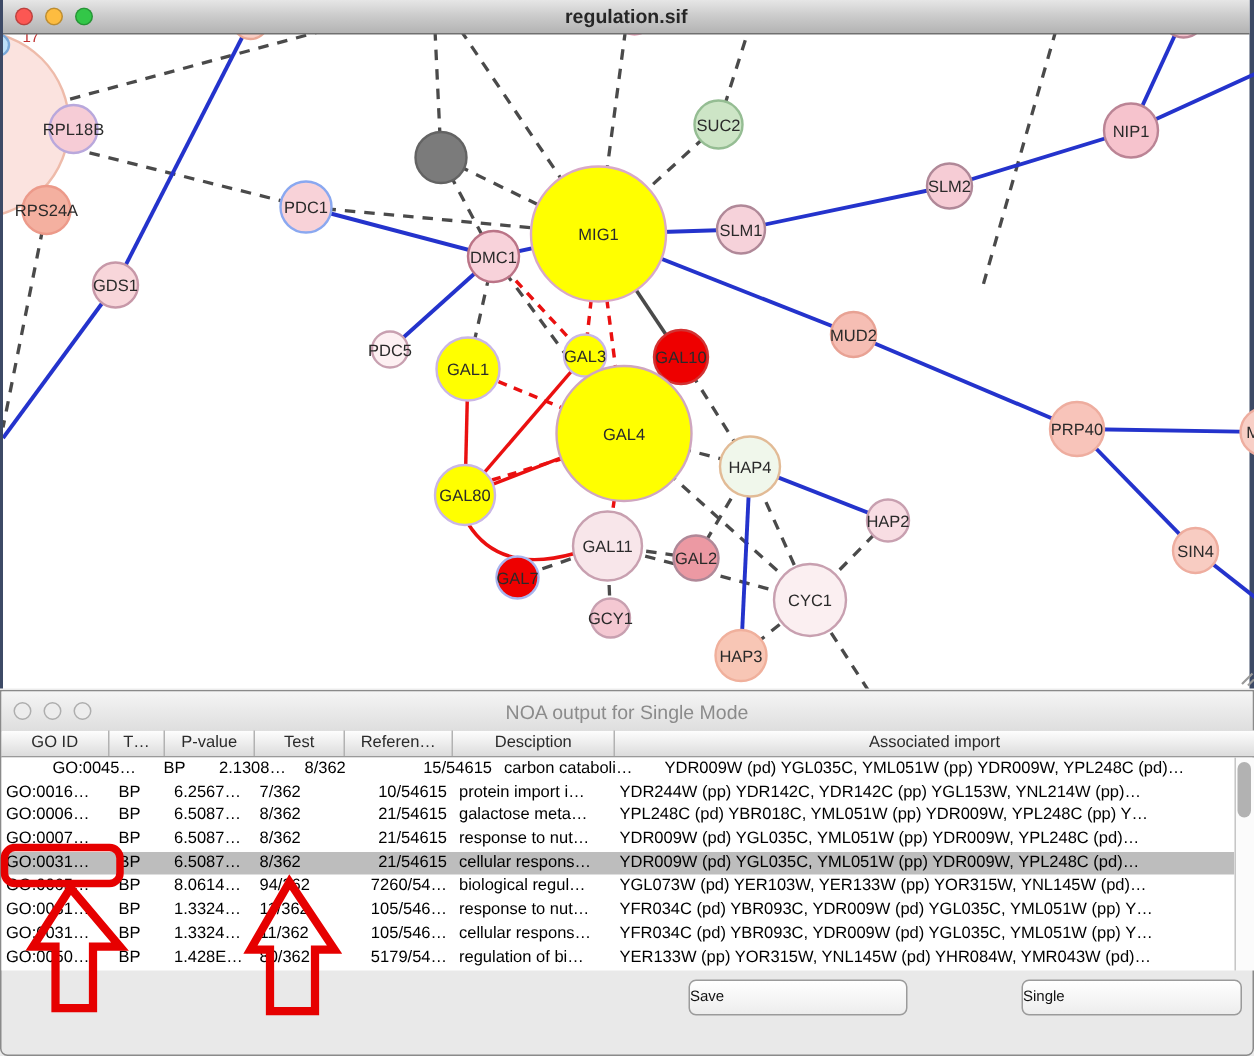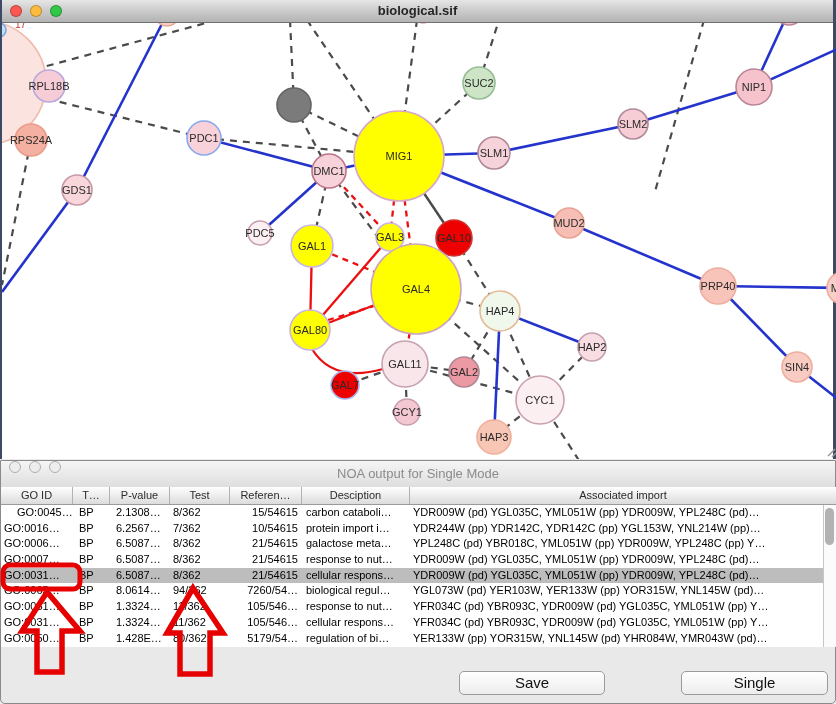--- a/index.html
+++ b/index.html
@@ -15,38 +15,38 @@
   .title{position:absolute;left:0;right:0;text-align:center;font-size:13px;font-weight:600;
          color:#262626;line-height:22px;pointer-events:none;}
   .tl{width:12px;height:12px;border-radius:50%;margin-left:8px;box-sizing:border-box;border:1px solid rgba(0,0,0,.25);}
   #net{position:absolute;left:0;top:0;z-index:1;}
 
   
   .win-bot{position:absolute;left:0;top:460px;width:836px;height:244px;background:#e9e9e9;
            border:1px solid #8a8a8a;border-radius:0 0 5px 5px;box-sizing:border-box;}
   .titlebar2{position:absolute;left:0;top:0;right:0;height:26px;
              background:linear-gradient(#f5f5f5,#dedede);border-bottom:1px solid #9c9c9c;
-             display:flex;border-radius:0;}
+             display:flex;align-items:center;border-radius:0;}
   .tl2{width:12px;height:12px;border-radius:50%;margin-left:8px;box-sizing:border-box;
        background:#ededed;border:1px solid #aeaeae;}
   .title2{position:absolute;left:0;right:0;text-align:center;font-size:13px;color:#8b8b8b;line-height:25px;pointer-events:none;}
   .thead{position:absolute;left:0;top:26px;width:836px;height:18px;box-sizing:border-box;
          background:linear-gradient(#fefefe,#dcdcdc);border-bottom:1px solid #9a9a9a;display:flex;}
   .th{font-size:11px;color:#2b2b2b;text-align:center;line-height:17px;white-space:nowrap;
       overflow:hidden;border-right:1px solid #b2b2b2;box-sizing:border-box;}
   .rows{position:absolute;left:0;top:44px;width:822px;height:142px;background:#fff;overflow:hidden;}
   .trow{display:flex;height:15.7px;line-height:15.8px;font-size:11px;color:#000;white-space:nowrap;}
   .trow.sel{background:#bdbdbd;}
   .td{overflow:hidden;box-sizing:border-box;}
   .sb{position:absolute;left:822px;top:44px;width:13px;height:142px;background:#fbfbfb;
       border-left:1px solid #c6c6c6;box-sizing:border-box;}
   .sbthumb{position:absolute;left:1px;top:3px;width:9px;height:37px;background:#b2b2b2;border-radius:5px;}
-  .btn{position:absolute;top:210px;height:24px;border:1px solid #9b9b9b;border-radius:5px;
-       background:linear-gradient(#ffffff,#ededed);font-size:15px;color:#111;
-       text-align:center;line-height:22px;box-sizing:border-box;cursor:default;}
+  .btn{position:absolute;top:192px;height:24px;border:1px solid #9b9b9b;border-radius:5px;
+       background:linear-gradient(#ffffff,#ededed);font-size:10px;color:#111;
+       text-align:left;line-height:22px;box-sizing:border-box;cursor:default;}
   #btn-save{left:458px;width:146px;}
   #btn-cancel{left:680px;width:147px;}
 
   
   #anno{position:absolute;left:0;top:0;z-index:50;pointer-events:none;}
 </style>
 </head>
 <body>
 
 <div class="win-top">
@@ -168,21 +168,21 @@
       <text x="538" y="404" text-anchor="middle" font-size="11" fill="#2a2a2a">CYC1</text>
       <circle cx="492" cy="437" r="17" fill="#f8c6b5" stroke="#f0b09c" stroke-width="1.6"></circle>
       <text x="492" y="441" text-anchor="middle" font-size="11" fill="#2a2a2a">HAP3</text>
       <text x="13" y="28" font-size="10" fill="#c03030">17</text>
       <path d="M 826,456 L 833,449 M 830,457 L 834,453" stroke="#9a9a9a" stroke-width="1.5" fill="none"></path>
     </svg>
   <div class="titlebar">
     <div class="tl" id="tl0" style="background: rgb(252, 87, 83);"></div>
     <div class="tl" id="tl1" style="background: rgb(253, 188, 64);"></div>
     <div class="tl" id="tl2" style="background: rgb(51, 199, 72);"></div>
-    <div class="title">biological.sif</div>
+    <div class="title">regulation.sif</div>
   </div>
 </div>
 
 <div class="win-bot">
   <div class="titlebar2">
     <div class="tl2"></div>
     <div class="tl2"></div>
     <div class="tl2"></div>
     <div class="title2">NOA output for Single Mode</div>
   </div>
@@ -190,21 +190,21 @@
       <div class="th" style="width: 72px;">GO ID</div>
       <div class="th" style="width: 37px;">T…</div>
       <div class="th" style="width: 60px;">P-value</div>
       <div class="th" style="width: 60px;">Test</div>
       <div class="th" style="width: 72px;">Referen…</div>
       <div class="th" style="width: 108px;">Desciption</div>
       <div class="th" style="flex: 1 1 0%;">Associated import</div>
     </div>
   <div class="rows" id="trows">
       <div class="trow">
-        <div class="td" style="width: 72px; padding-left: 16px;">GO:0045…</div>
+        <div class="td" style="width: 72px; padding-left: 4px; margin-left: 30px;">GO:0045…</div>
         <div class="td" style="width: 37px; padding-left: 6px;">BP</div>
         <div class="td" style="width: 60px; padding-left: 6px;">2.1308…</div>
         <div class="td" style="width: 60px; padding-left: 3px;">8/362</div>
         <div class="td" style="width: 72px; text-align: right; padding-right: 4px;">15/54615</div>
         <div class="td" style="width: 108px; padding-left: 4px;">carbon cataboli…</div>
         <div class="td" style="flex: 1 1 0%; padding-left: 3px;">YDR009W (pd) YGL035C, YML051W (pp) YDR009W, YPL248C (pd)…</div>
       </div>
       <div class="trow">
         <div class="td" style="width: 72px; padding-left: 3px;">GO:0016…</div>
         <div class="td" style="width: 37px; padding-left: 6px;">BP</div>

